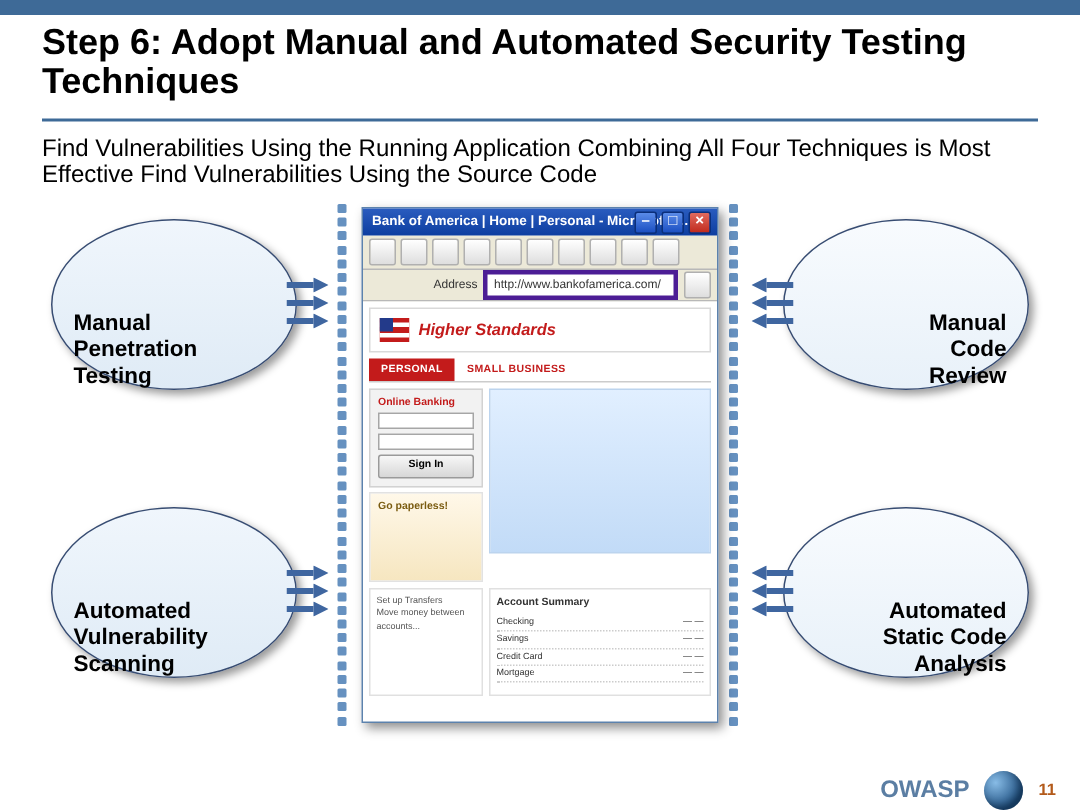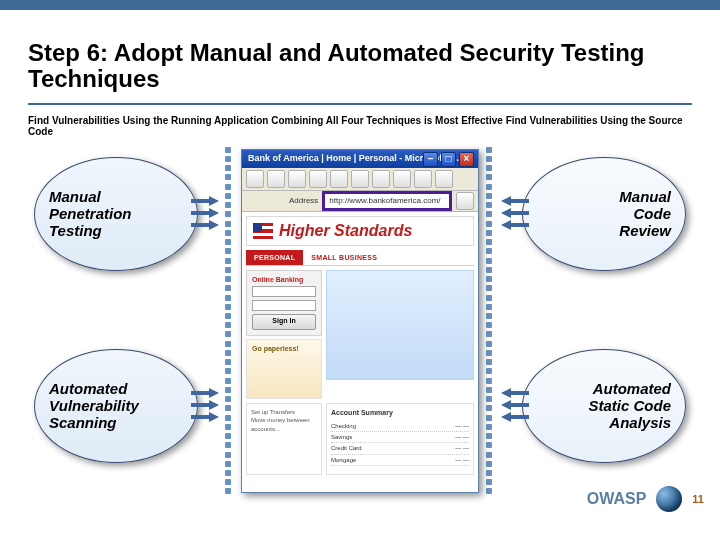--- a/index.html
+++ b/index.html
@@ -1,23 +1,23 @@
 <!DOCTYPE html>
 <html><head>
 <meta charset="utf-8">
 <style>
   html, body { margin:0; padding:0; }
   body { width:720px; height:540px; background:#fff; font-family:Arial, Helvetica, sans-serif; color:#000; position:relative; overflow:hidden; }
   .topbar { height:10px; background:#3e6a97; }
-  .title-wrap { padding:6px 28px 4px;margin-top:24px; }
+  .title-wrap { padding:6px 28px 4px; }
   .title { font-size:24px; font-weight:bold; line-height:1.1; }
   .title-rule { margin:6px 28px 0; height:0; border-top:2px solid #3e6a97; }
-  .headers { padding:10px 28px 0; font-size:10px; font-weight:bold; line-height:1.1; }
+  .headers { padding:10px 28px 0; font-size:16px; font-weight:normal; line-height:1.1; }
   .diagram { position:relative; margin:14px 28px 0; height:352px; }
-  .bubble { position:absolute; width:162px; height:112px; border:1px solid #374c72; border-radius:50%; box-shadow:3px 3px 6px rgba(0,0,0,0.4); display:flex; align-items:center;font-style:italic; }
+  .bubble { position:absolute; width:162px; height:112px; border:1px solid #374c72; border-radius:50%; box-shadow:3px 3px 6px rgba(0,0,0,0.4); display:flex; align-items:flex-end; }
   .bubble-inner { font-size:15px; font-weight:bold; line-height:1.15; padding:0 14px; width:100%; }
   .b-tl { top:6px; left:6px; background:linear-gradient(180deg,#f0f6fc,#dfebf6); }
   .b-bl { top:198px; left:6px; background:linear-gradient(180deg,#f0f6fc,#dfebf6); }
   .b-tr { top:6px; right:6px; background:linear-gradient(180deg,#f8fbfe,#e8f1f9); }
   .b-br { top:198px; right:6px; background:linear-gradient(180deg,#f8fbfe,#e8f1f9); }
   .bubble-inner.r { text-align:right; }
   .arrows { position:absolute; width:28px; top:50%; transform:translateY(-50%); display:flex; flex-direction:column; gap:2px; }
   .arrow svg { display:block; }
   .al-tl { top:62px; left:163px; transform:translateY(-50%); }
   .al-bl { top:254px; left:163px; transform:translateY(-50%); }
@@ -32,39 +32,39 @@
   .tbtn { position:absolute; top:2px; width:13px; height:13px; border:1px solid #0b2f7a; background:linear-gradient(180deg,#5a8be8,#1b4fc2); color:#fff; font-size:10px; font-weight:bold; text-align:center; line-height:11px; border-radius:2px; }
   .tb1{ right:40px; } .tb2{ right:22px; } .tb3{ right:4px; background:linear-gradient(180deg,#e06a5e,#c12b1d); }
   .menubar { height:14px; background:#ece9d8; border-bottom:1px solid #c0c0c0; font-size:8px; color:#333; padding:1px 5px 0; }
   .toolbar { height:22px; background:#ece9d8; border-bottom:1px solid #b8b8b8; display:flex; align-items:center; gap:3px; padding:0 4px; }
   .ticon { width:16px; height:16px; border:1px solid #b0b0b0; background:linear-gradient(180deg,#fff,#dedede); border-radius:2px; }
   .addrbar { height:20px; background:#ece9d8; border-bottom:1px solid #b8b8b8; display:flex; align-items:center; padding:0 4px; gap:4px; }
   .addrbox { flex:1; height:14px; background:#fff; border:3px solid #4c1d95; font-size:8px; line-height:14px; padding:0 4px; color:#333; overflow:hidden; }
   .page { height:266px; overflow:hidden; background:#fff; position:relative; }
   .banner { margin:4px; height:28px; background:#fff; border:1px solid #d9d9d9; display:flex; align-items:center; gap:6px; padding:0 6px; }
   .flag { width:20px; height:16px; }
-  .banner-txt { font-size:16px; font-weight:bold; color:#c31b1b; font-style:italic;text-align:right; }
+  .banner-txt { font-size:11px; font-weight:bold; color:#c31b1b; font-style:italic;text-align:right; }
   .nav { height:15px; margin:0 4px; border-bottom:1px solid #ccc; display:flex; }
   .navtab { height:15px; padding:0 8px; font-size:7px; font-weight:bold; line-height:15px; letter-spacing:0.3px; }
   .navtab.active { background:#c31b1b; color:#fff; }
   .navtab.inactive { color:#c31b1b; }
   .content2 { display:flex; margin:4px; gap:4px; }
   .leftcol { width:76px; display:flex; flex-direction:column; gap:3px; }
   .signin { border:1px solid #d2d2d2; background:#f2f2f2; padding:5px; }
   .block-title { font-size:7px; font-weight:bold; color:#c31b1b; margin-bottom:3px; }
   .fld { width:100%; height:11px; background:#fff; border:1px solid #a6a6a6; margin-bottom:3px; box-sizing:border-box; }
   .btn { height:14px; background:linear-gradient(180deg,#f7f7f7,#d7d7d7); border:1px solid #9a9a9a; font-size:7px; font-weight:bold; text-align:center; line-height:12px; border-radius:2px; }
   .promo { border:1px solid #e2e2e2; height:60px; background:linear-gradient(180deg,#fff8e9,#f6e6c0); font-size:7px; font-weight:bold; color:#7a5b10; padding:5px; box-sizing:border-box; }
   .hero { flex:1; height:108px; background:linear-gradient(180deg,#e1efff,#c2dbf7); border:1px solid #bcd4ee; position:relative; }
   .lower { display:flex; margin:2px 4px 0; gap:4px; }
   .lowerL { width:76px; height:72px; border:1px solid #e0e0e0; font-size:6px; padding:4px; line-height:1.4; color:#555; box-sizing:border-box; }
   .lowerR { flex:1; border:1px solid #e0e0e0; padding:4px; font-size:6px; line-height:1.4; color:#333; box-sizing:border-box; }
   .acct-head { font-size:7px; font-weight:bold; margin-bottom:3px; }
   .acct-row { display:flex; justify-content:space-between; border-bottom:1px dotted #ccc; padding:1px 0; }
-  .footer { position:absolute; bottom:28px; right:16px; display:flex; align-items:center; gap:10px; }
+  .footer { position:absolute; bottom:0; right:16px; display:flex; align-items:center; gap:10px; }
   .owasp { font-size:16px; font-weight:bold; color:#5b7ea3; }
   .globe { width:26px; height:26px; border-radius:50%; background:radial-gradient(circle at 30% 30%, #88bce6, #1e4f80 70%); box-shadow:inset -3px -3px 5px rgba(0,0,0,0.3); }
   .pagenum { font-size:11px; font-weight:bold; color:#b35a1a; }
 </style>
 </head>
 <body>
 
 <div class="topbar"></div>
 <div class="title-wrap">
     <div class="title">Step 6: Adopt Manual and Automated Security Testing Techniques</div>

